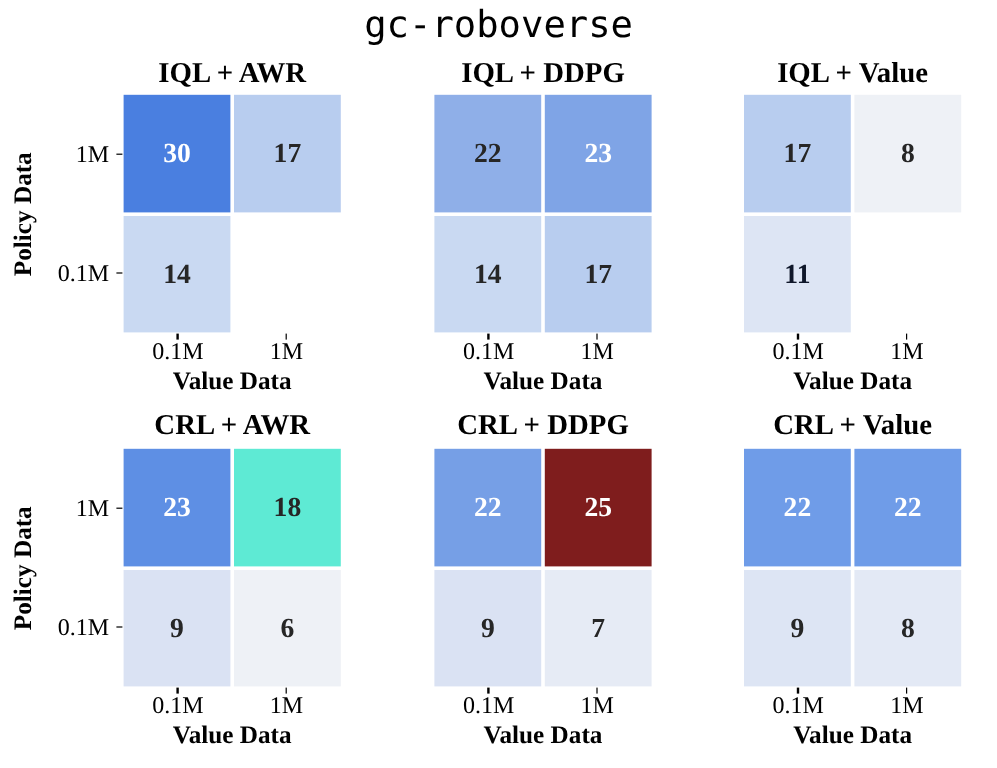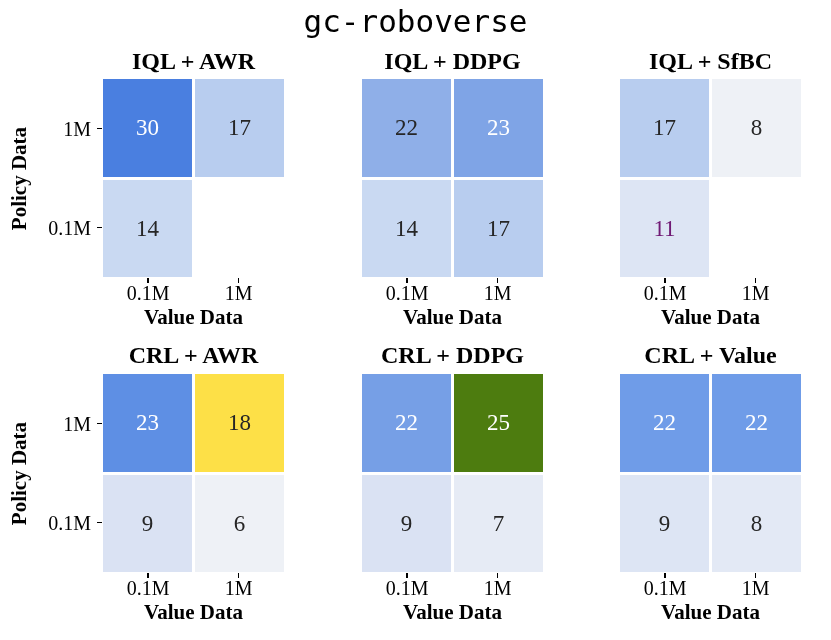--- a/index.html
+++ b/index.html
@@ -61,20 +61,21 @@
     position: relative;
     display: flex;
     align-items: center;
     justify-content: center;
     font-family: "Liberation Serif", serif;
     font-size: 23px;
     line-height: 1;
   }
   .cell-text {
     display: block;
+    font-weight: bold;
   }
   .ylabel {
     position: absolute;
     font-family: "Liberation Serif", serif;
     font-weight: bold;
     font-size: 21px;
     white-space: nowrap;
     transform-origin: 50% 50%;
     transform: rotate(-90deg);
     text-align: center;
@@ -163,46 +164,46 @@
         <div class="cell" style="background: rgb(184, 205, 239); color: rgb(38, 38, 38);">
           <span class="cell-text">17</span>
         </div>
       </div>
       <div class="xtick-mark" style="left: 406.25px; top: 278px;"></div>
       <div class="xtick" style="left: 357.25px; top: 282px; width: 100px;">0.1M</div>
       <div class="xtick-mark" style="left: 496.75px; top: 278px;"></div>
       <div class="xtick" style="left: 447.75px; top: 282px; width: 100px;">1M</div>
       <div class="xlabel" style="left: 362px; width: 181px; top: 305px;">Value Data</div>
       <div class="panel" style="left: 620px; top: 47px; width: 181px;">
-        <div class="panel-title">IQL + SfBC</div>
+        <div class="panel-title">IQL + Value</div>
       </div>
       <div class="grid" style="left: 620px; top: 79px; width: 181px; height: 198px; position: absolute;">
         <div class="cell" style="background: rgb(184, 205, 239); color: rgb(38, 38, 38);">
           <span class="cell-text">17</span>
         </div>
         <div class="cell" style="background: rgb(238, 241, 246); color: rgb(38, 38, 38);">
           <span class="cell-text">8</span>
         </div>
-        <div class="cell" style="background: rgb(221, 229, 244); color: #701a75;">
+        <div class="cell" style="background: rgb(221, 229, 244); color: #0f172a;">
           <span class="cell-text">11</span>
         </div>
       </div>
       <div class="xtick-mark" style="left: 664.25px; top: 278px;"></div>
       <div class="xtick" style="left: 615.25px; top: 282px; width: 100px;">0.1M</div>
       <div class="xtick-mark" style="left: 754.75px; top: 278px;"></div>
       <div class="xtick" style="left: 705.75px; top: 282px; width: 100px;">1M</div>
       <div class="xlabel" style="left: 620px; width: 181px; top: 305px;">Value Data</div>
       <div class="panel" style="left: 103px; top: 341px; width: 181px;">
         <div class="panel-title">CRL + AWR</div>
       </div>
       <div class="grid" style="left: 103px; top: 374px; width: 181px; height: 198px; position: absolute;">
         <div class="cell" style="background: rgb(94, 143, 228); color: rgb(255, 255, 255);">
           <span class="cell-text">23</span>
         </div>
-        <div class="cell" style="background: #fde047; color: rgb(38, 38, 38);">
+        <div class="cell" style="background: #5eead4; color: rgb(38, 38, 38);">
           <span class="cell-text">18</span>
         </div>
         <div class="cell" style="background: rgb(218, 226, 243); color: rgb(38, 38, 38);">
           <span class="cell-text">9</span>
         </div>
         <div class="cell" style="background: rgb(238, 241, 246); color: rgb(38, 38, 38);">
           <span class="cell-text">6</span>
         </div>
       </div>
       <div class="ytick" style="left: 25px; top: 412.5px; width: 66px;">1M</div>
@@ -215,21 +216,21 @@
       <div class="xtick-mark" style="left: 237.75px; top: 573px;"></div>
       <div class="xtick" style="left: 188.75px; top: 577px; width: 100px;">1M</div>
       <div class="xlabel" style="left: 103px; width: 181px; top: 600px;">Value Data</div>
       <div class="panel" style="left: 362px; top: 341px; width: 181px;">
         <div class="panel-title">CRL + DDPG</div>
       </div>
       <div class="grid" style="left: 362px; top: 374px; width: 181px; height: 198px; position: absolute;">
         <div class="cell" style="background: rgb(118, 159, 230); color: rgb(255, 255, 255);">
           <span class="cell-text">22</span>
         </div>
-        <div class="cell" style="background: #4d7c0f; color: rgb(255, 255, 255);">
+        <div class="cell" style="background: #7f1d1d; color: rgb(255, 255, 255);">
           <span class="cell-text">25</span>
         </div>
         <div class="cell" style="background: rgb(218, 226, 243); color: rgb(38, 38, 38);">
           <span class="cell-text">9</span>
         </div>
         <div class="cell" style="background: rgb(230, 235, 245); color: rgb(38, 38, 38);">
           <span class="cell-text">7</span>
         </div>
       </div>
       <div class="xtick-mark" style="left: 406.25px; top: 573px;"></div>

